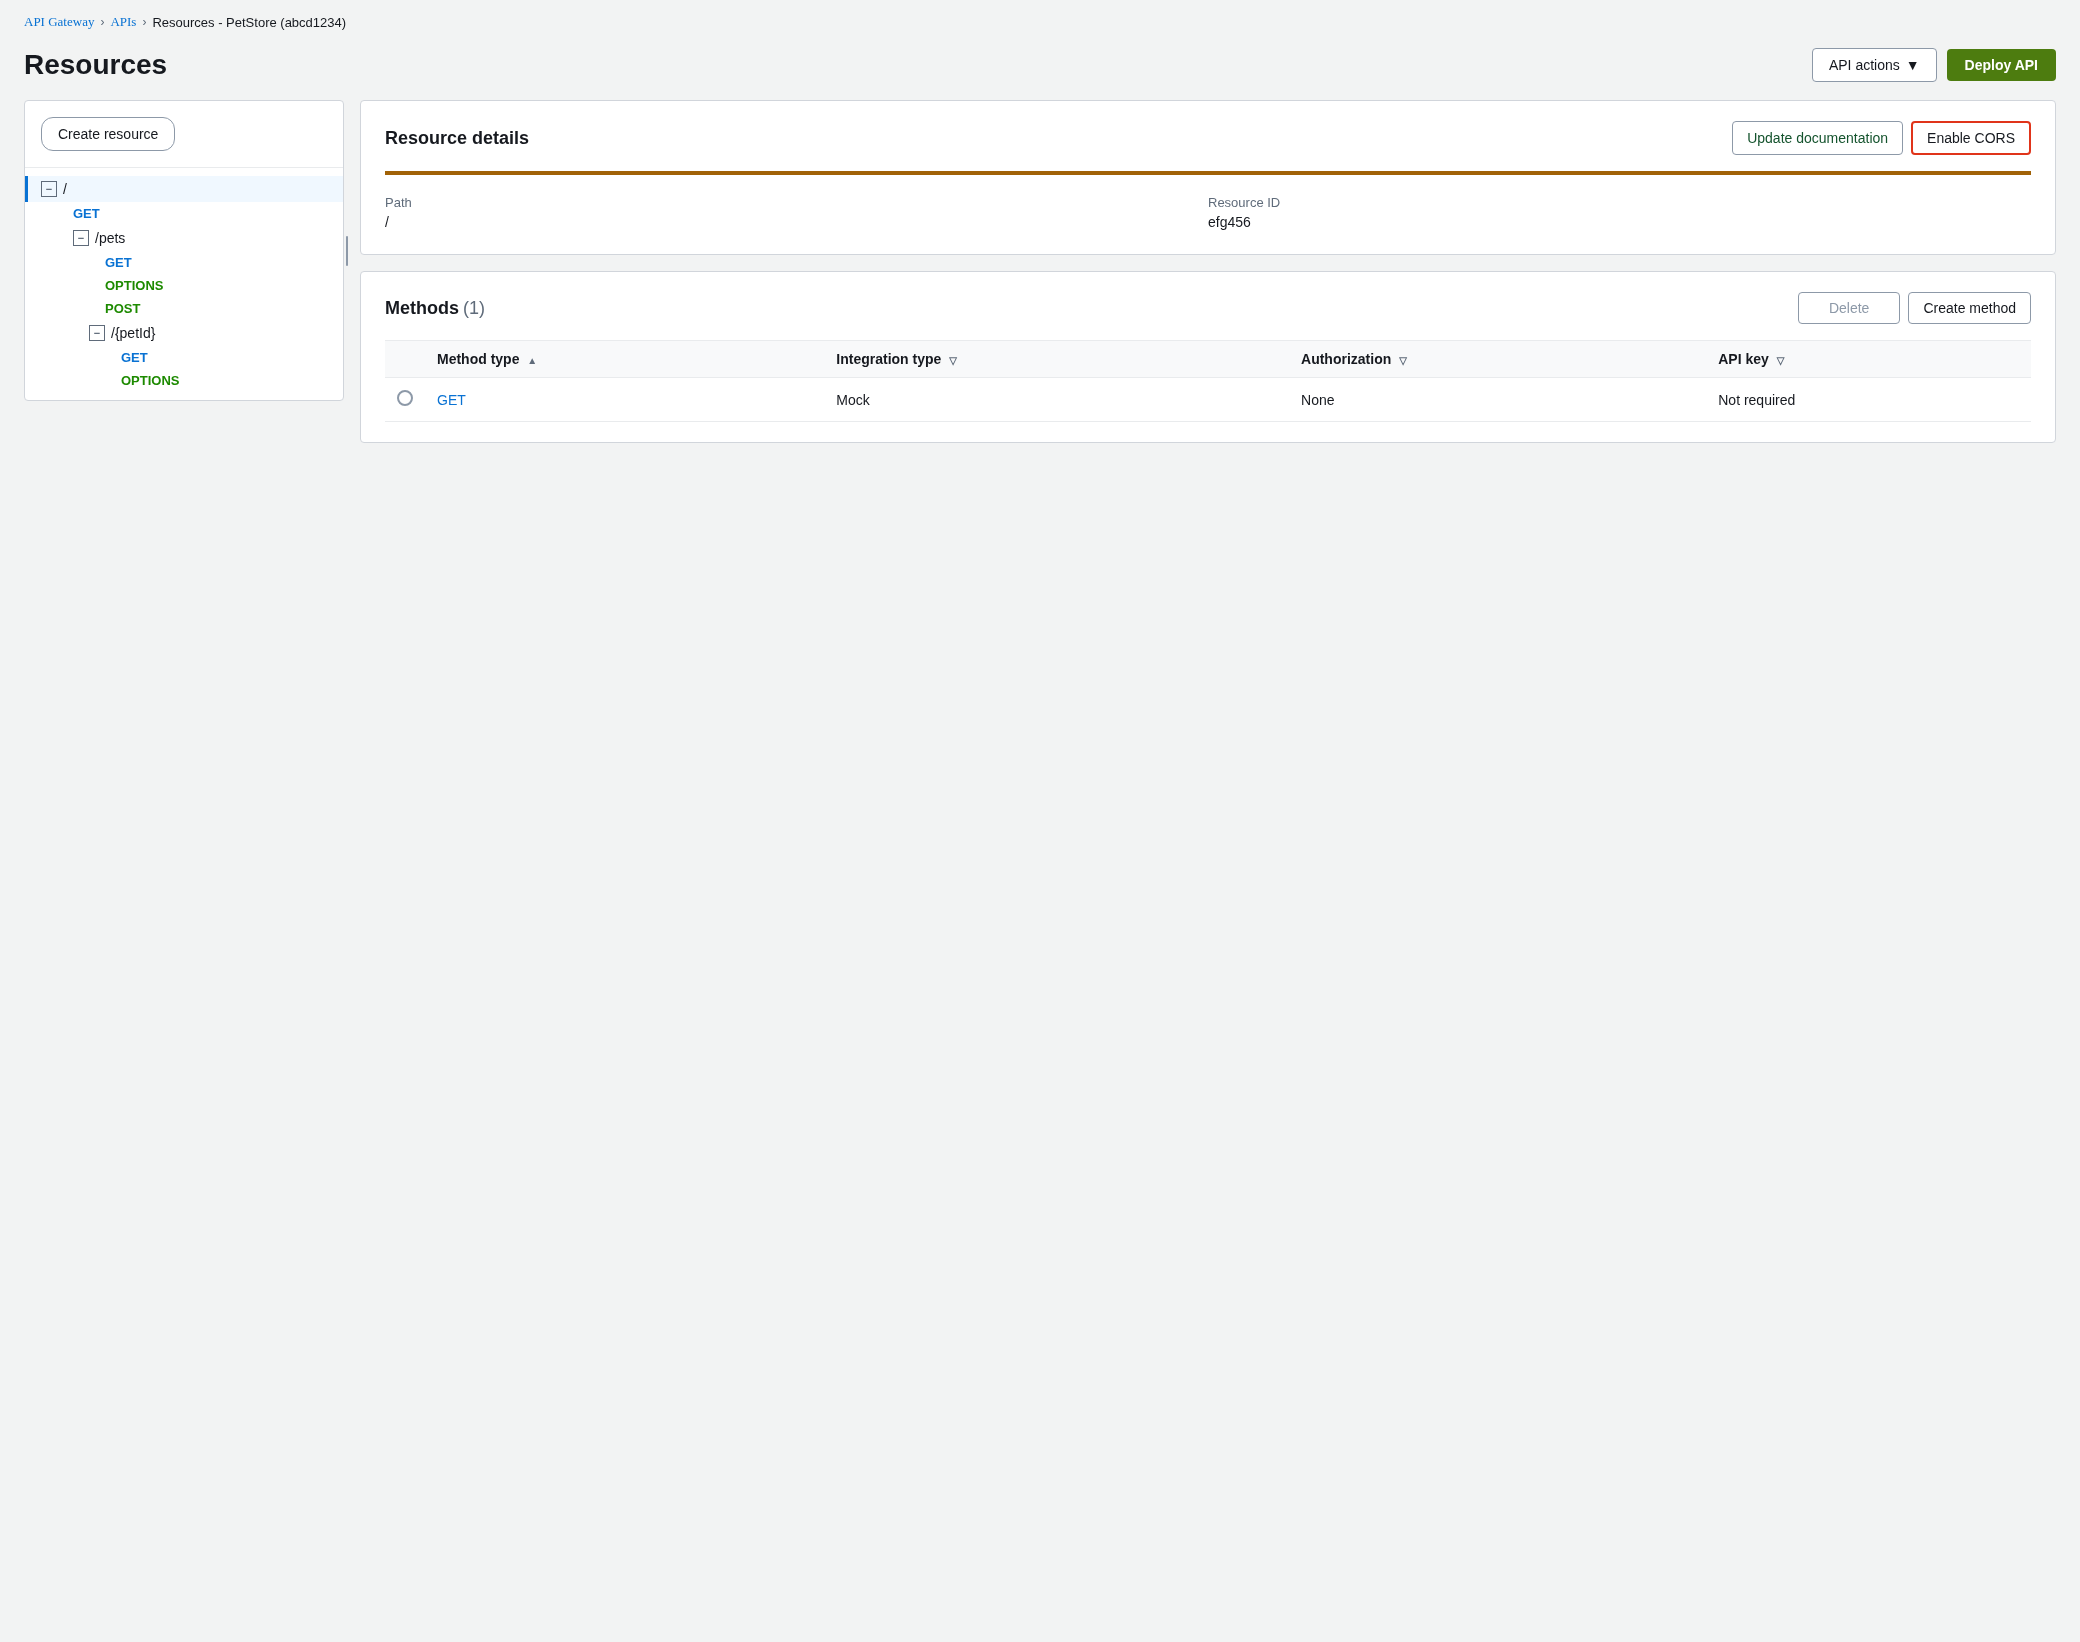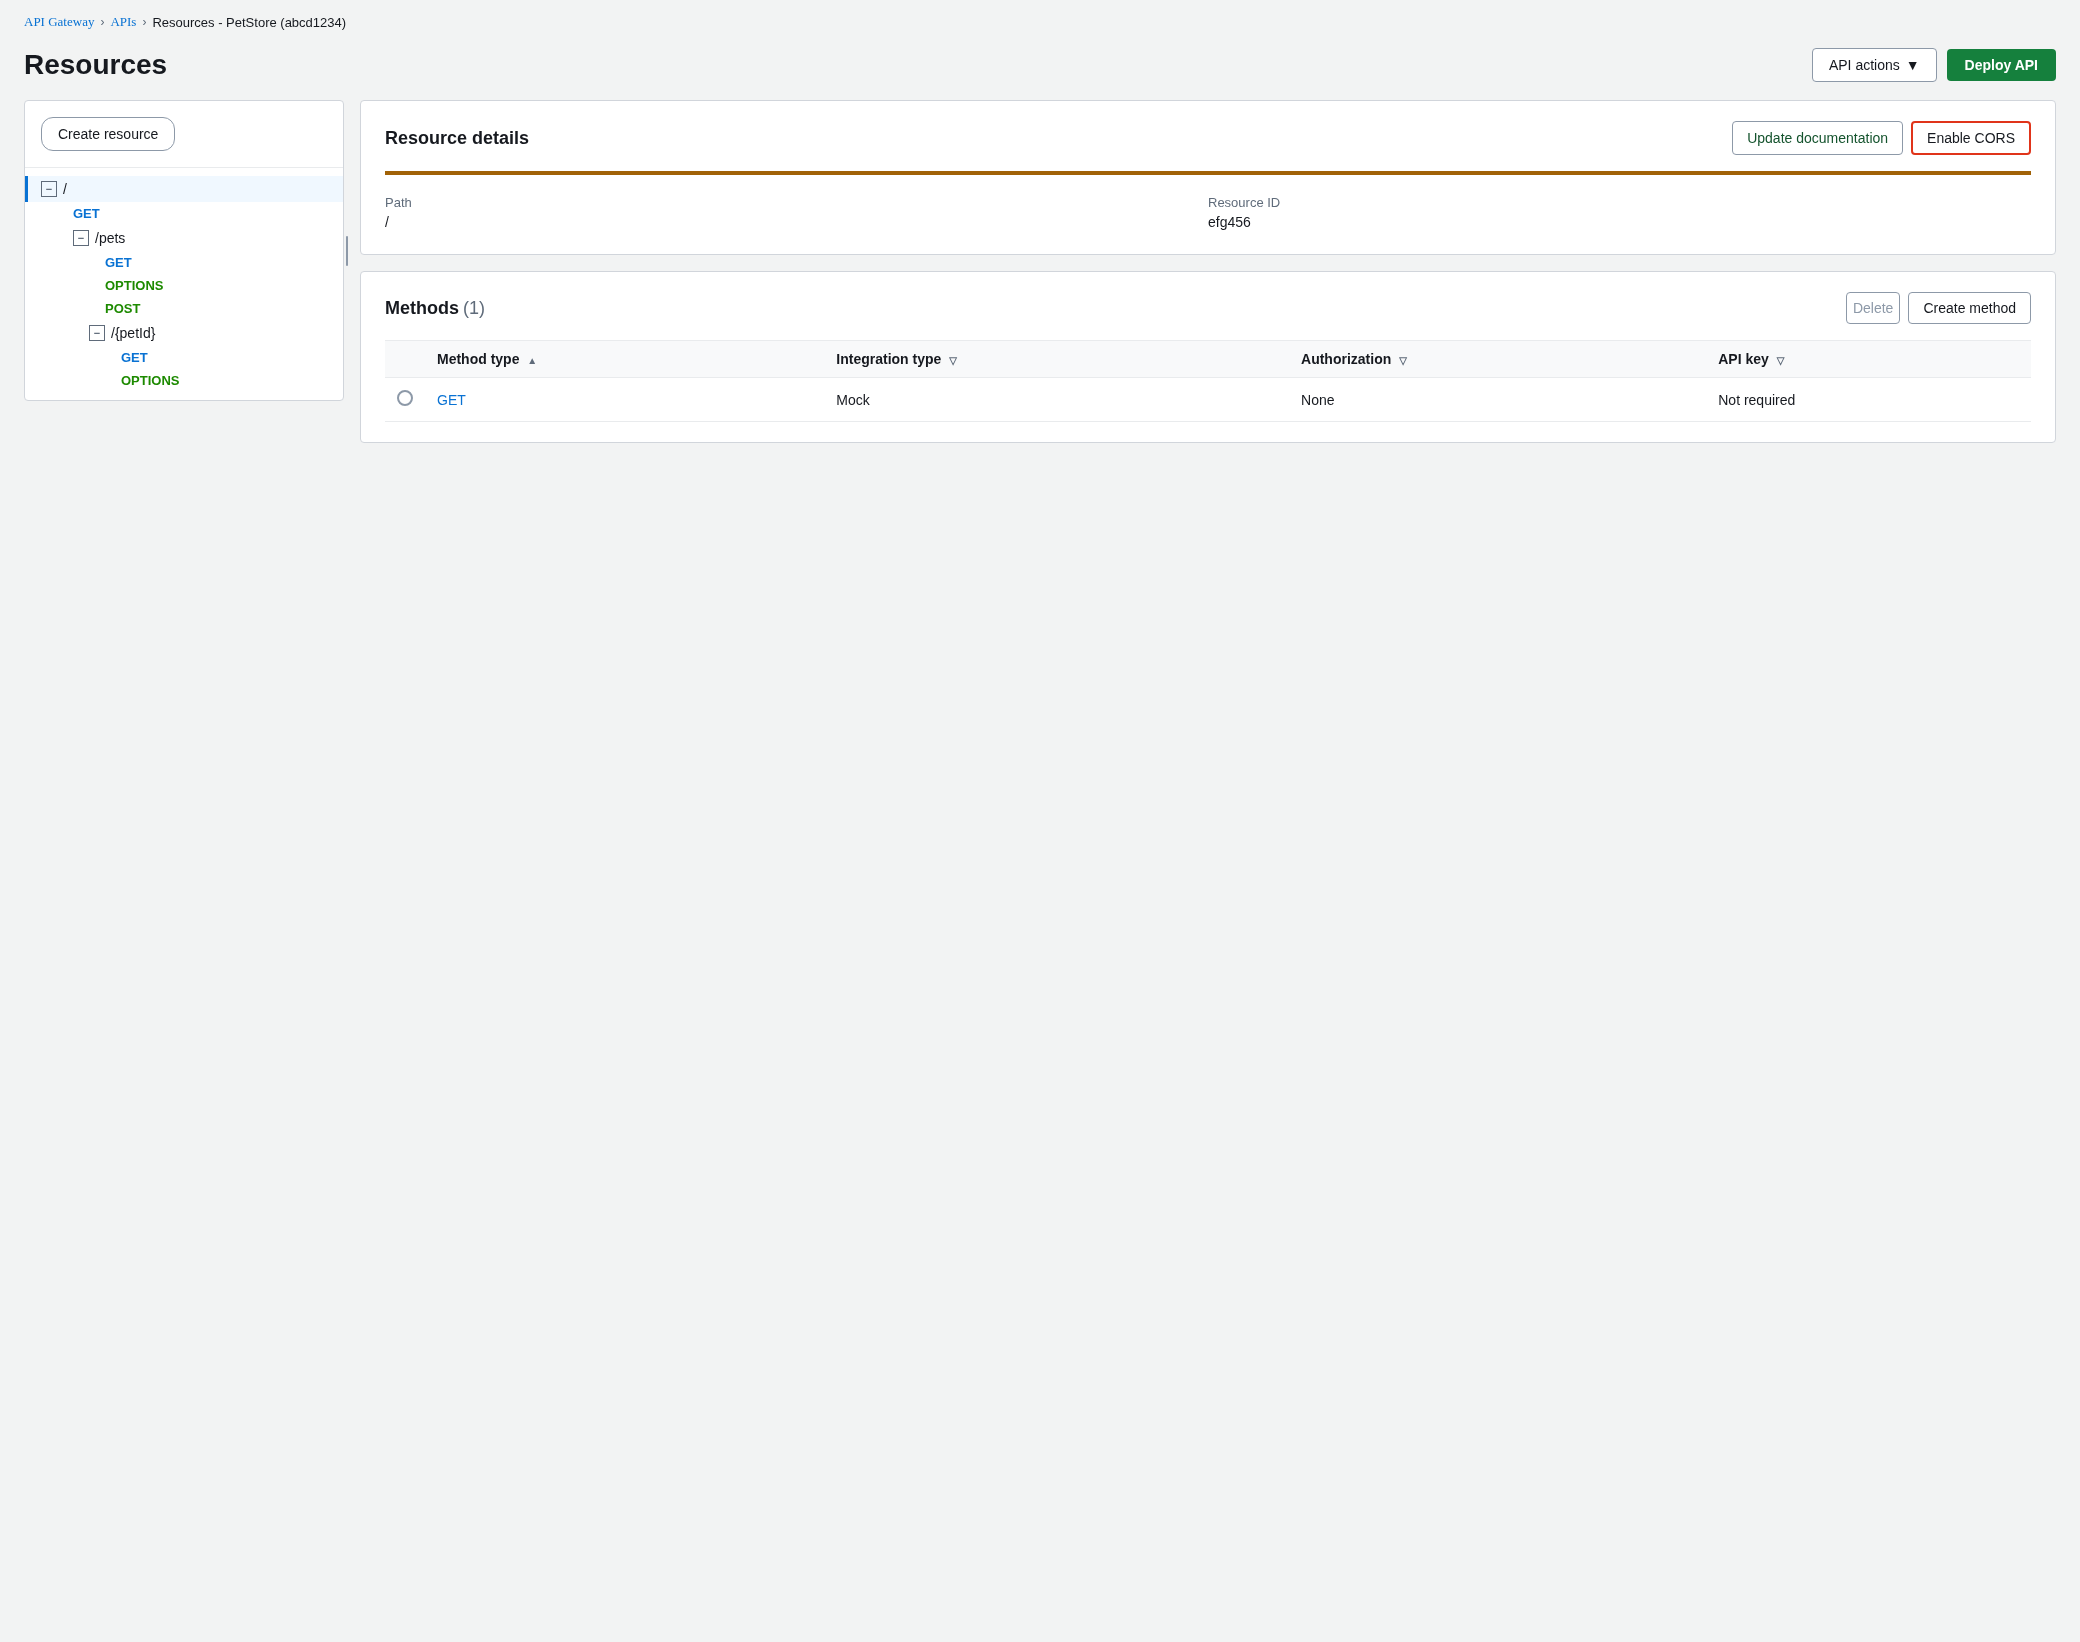--- a/index.html
+++ b/index.html
@@ -56,21 +56,21 @@
       padding: 8px 16px;
       border: 1px solid #8d99a8;
       background: #fff;
       border-radius: 4px;
       cursor: pointer;
       font-size: 14px;
       color: #16191f;
     }
     .btn-deploy {
       padding: 8px 18px;
-      background: #15803d;
+      background: #4d7c0f;
       color: #fff;
       border: none;
       border-radius: 4px;
       cursor: pointer;
       font-size: 14px;
       font-weight: 700;
     }
 
     .main-content {
       display: flex;
@@ -254,21 +254,21 @@
       font-size: 18px;
       font-weight: 700;
       color: #16191f;
     }
     .methods-count {
       font-size: 18px;
       font-weight: 400;
       color: #5f6b7a;
     }
     .btn-delete {
-      padding: 7px 6px;
+      padding: 7px 30px;
       border: 1px solid #8d99a8;
       background: #fff;
       border-radius: 4px;
       cursor: pointer;
       font-size: 14px;
       color: #8d99a8;
     }
     .btn-create-method {
       padding: 7px 14px;
       border: 1px solid #8d99a8;

